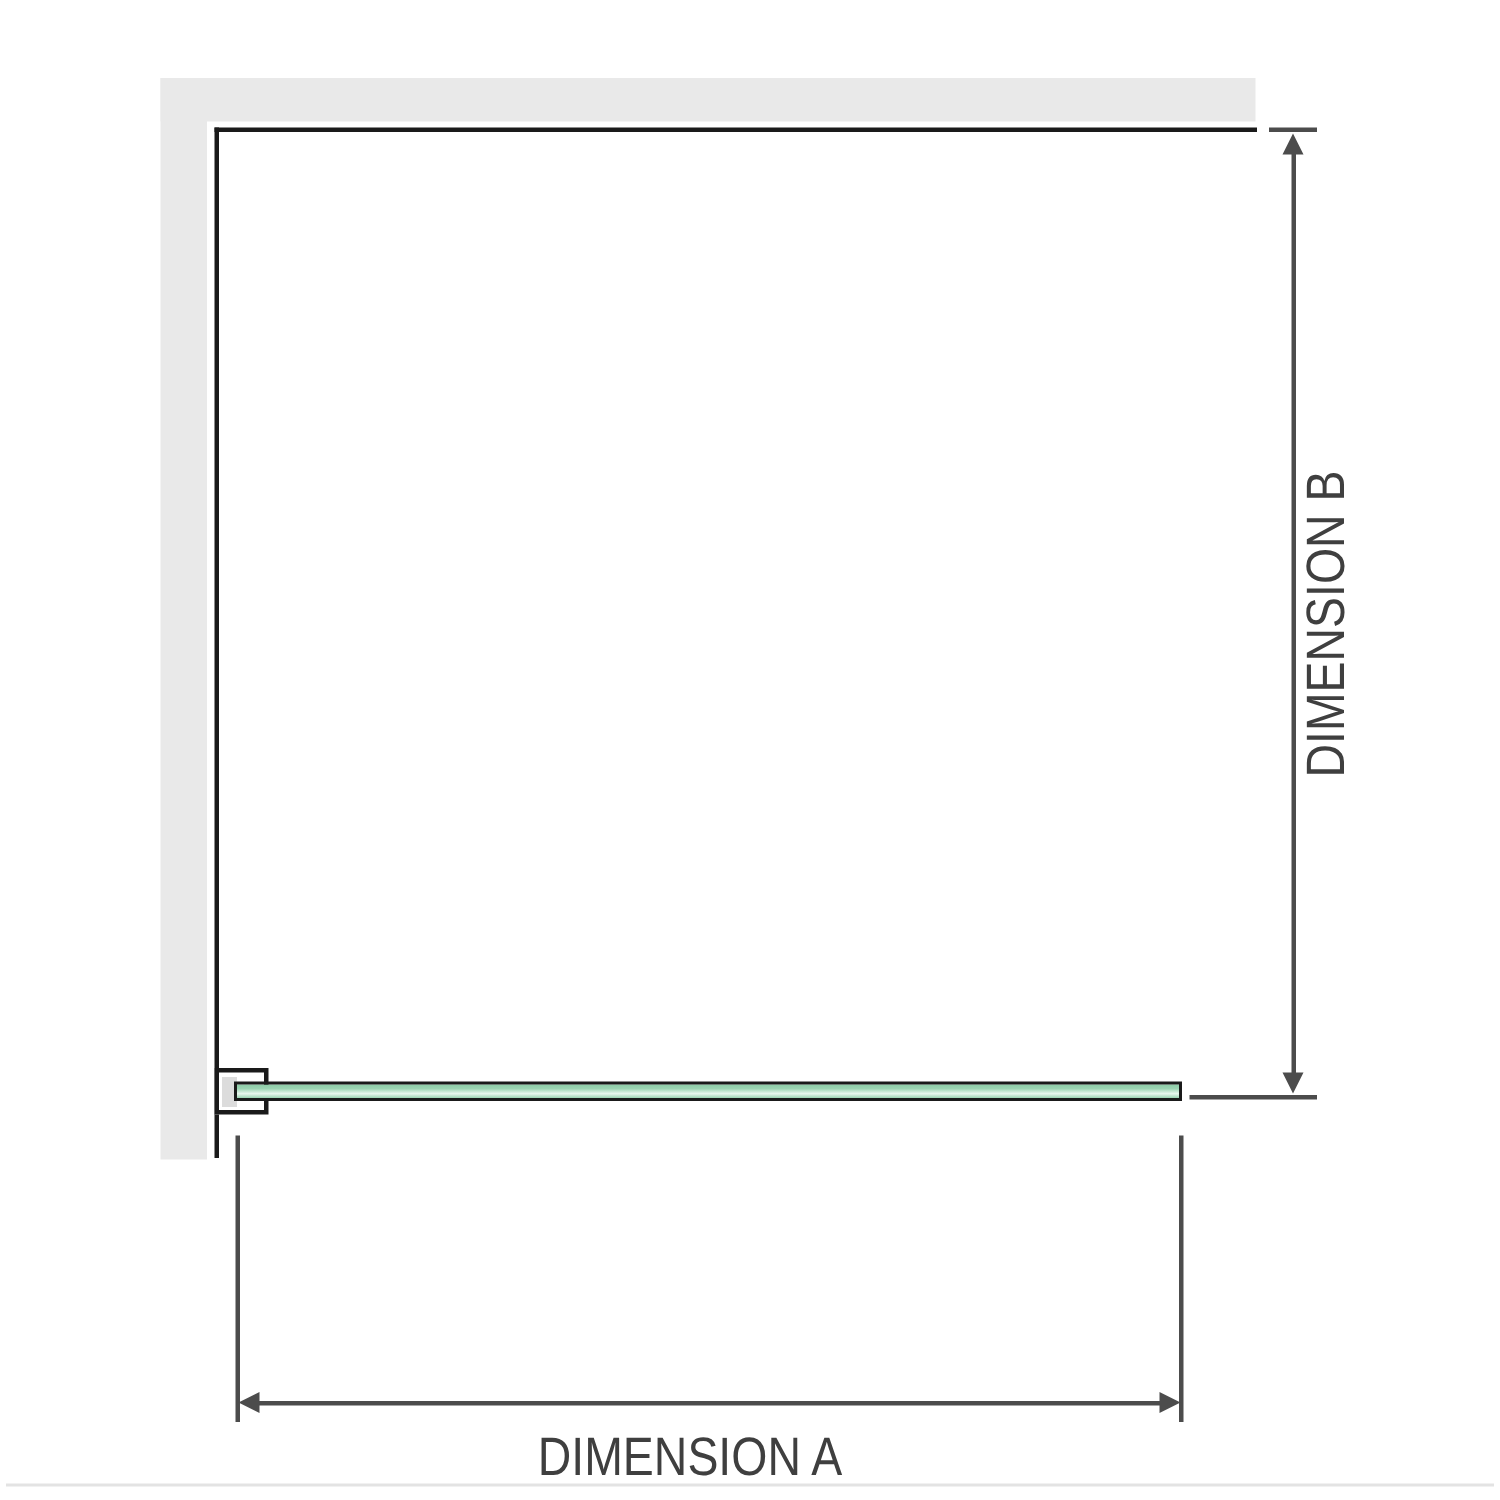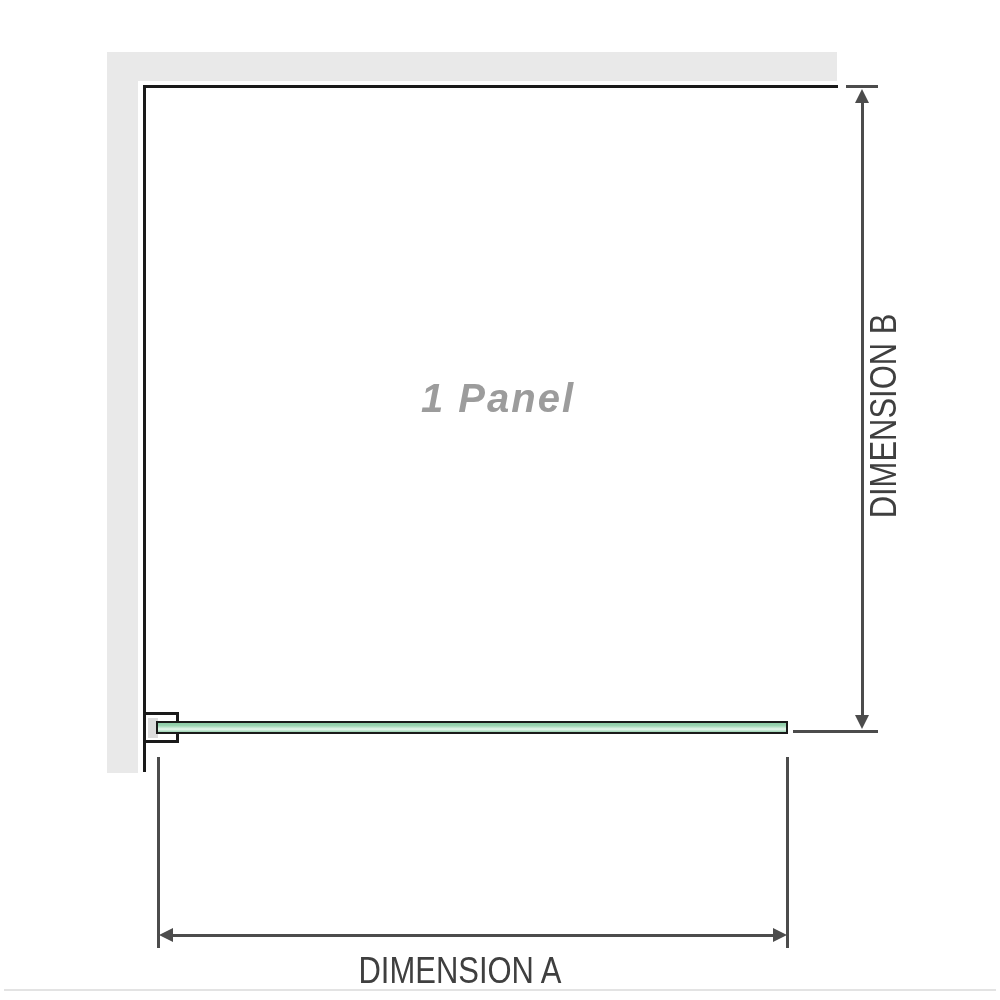--- a/index.html
+++ b/index.html
@@ -136,21 +136,20 @@
 
   <div class="abs wall-top"></div>
   <div class="abs wall-left"></div>
   <div class="abs edge-top"></div>
   <div class="abs edge-left"></div>
 
   <div class="abs bracket"></div>
   <div class="abs bracket-pad"></div>
   <div class="abs glass"></div>
 
-  <div class="abs panel-label">1 Panel</div>
 
   <div class="abs dim dimb-tick-top"></div>
   <div class="abs dim dimb-tick-bottom"></div>
   <div class="abs dim dimb-line"></div>
   <div class="abs arrow arrow-up"></div>
   <div class="abs arrow arrow-down"></div>
   <div class="abs dim-label dimb-label">DIMENSION B</div>
 
   <div class="abs dim dima-ext-left"></div>
   <div class="abs dim dima-ext-right"></div>

